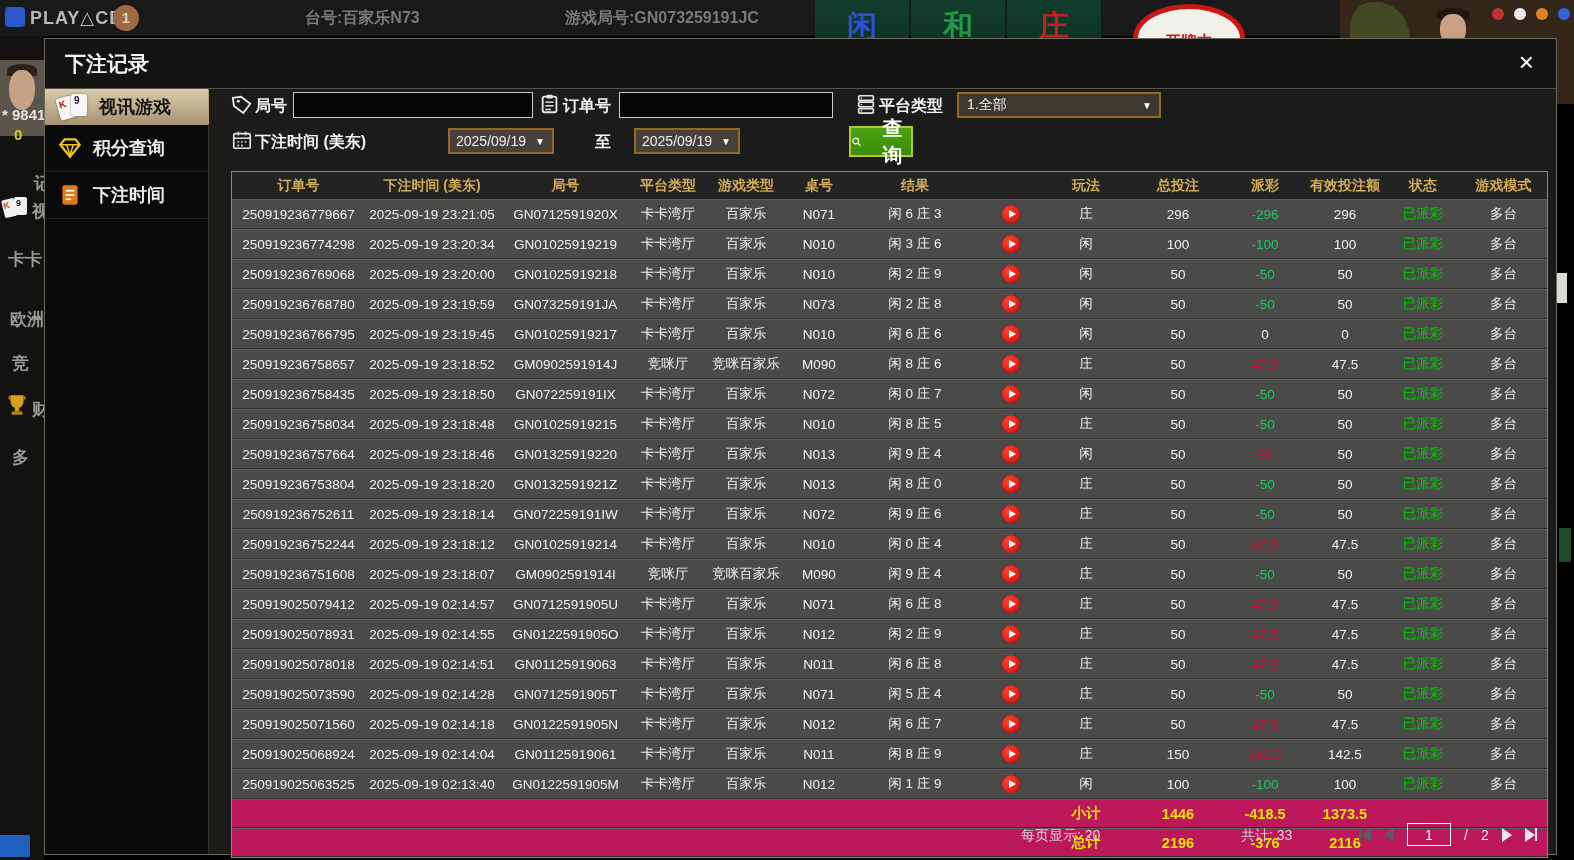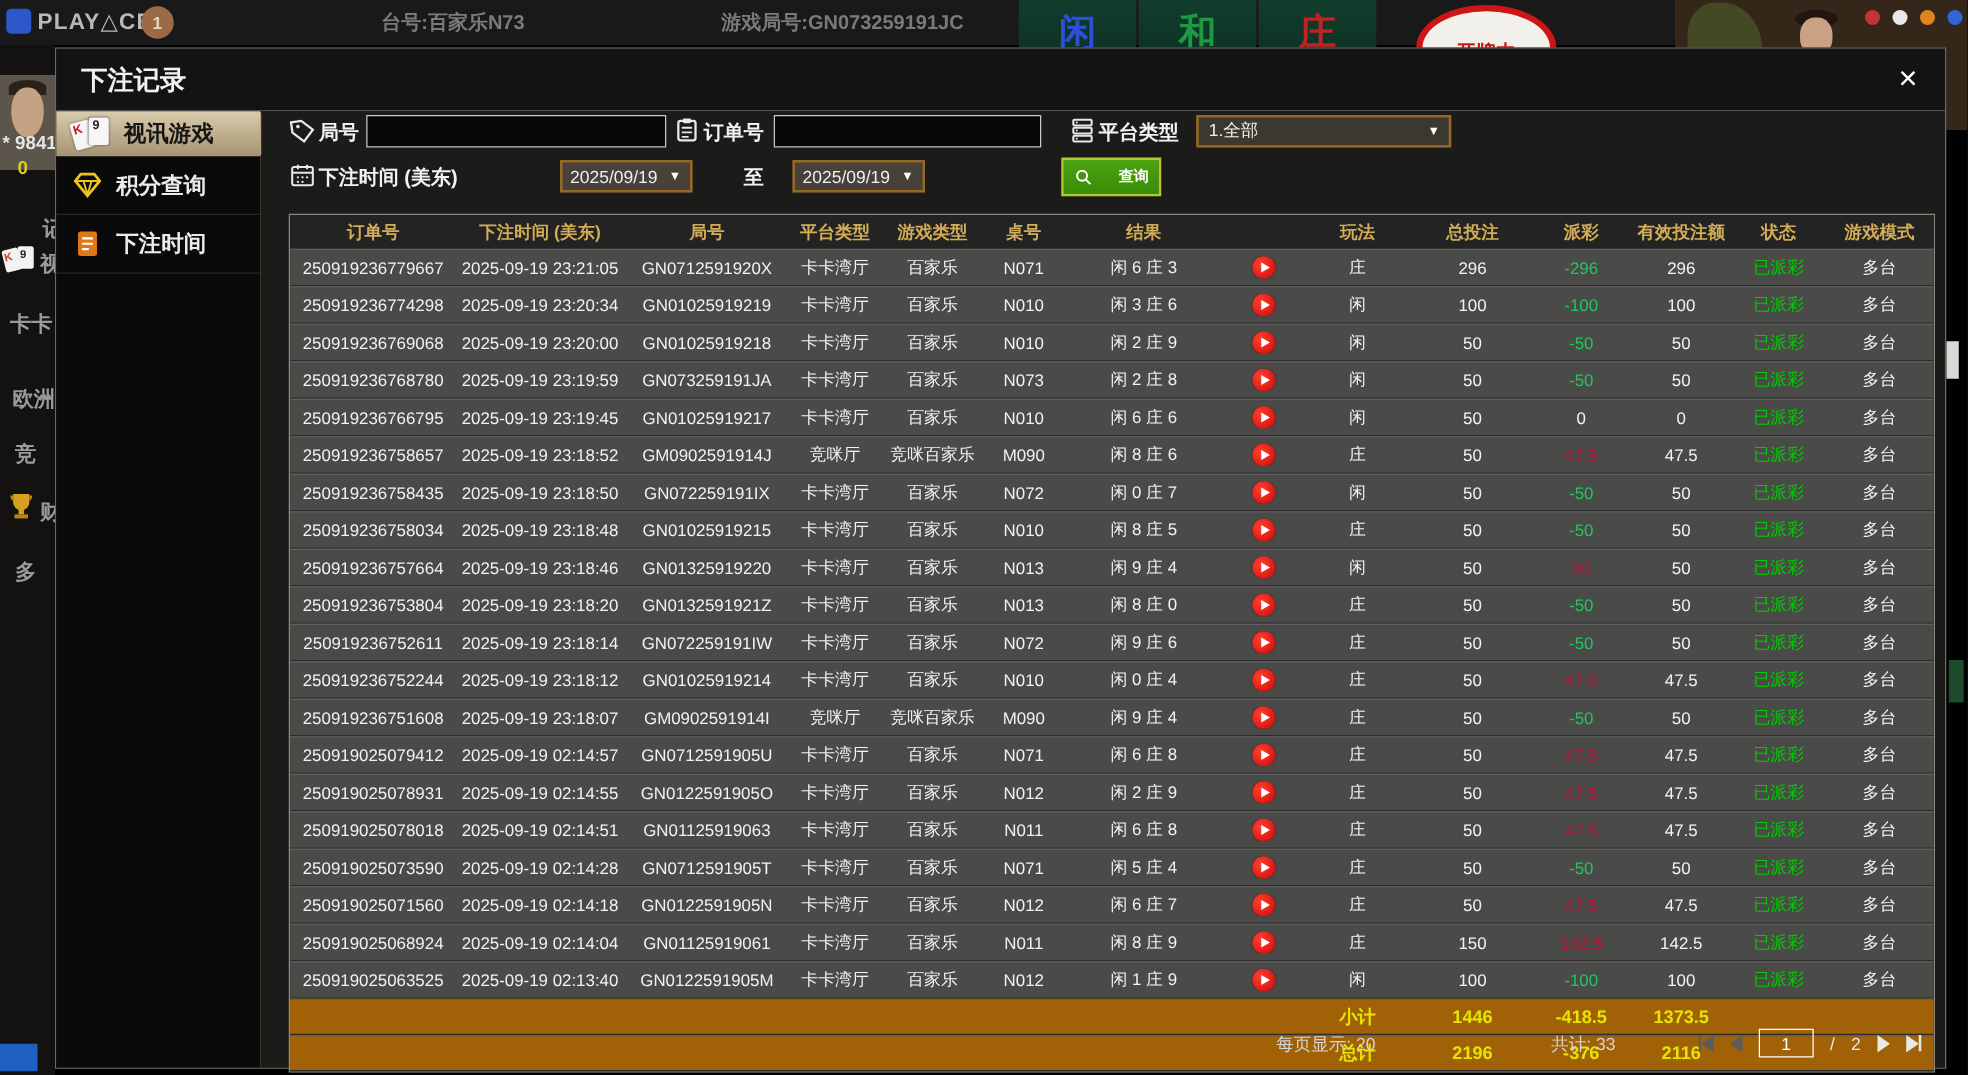--- a/index.html
+++ b/index.html
@@ -64,31 +64,31 @@
   .content{position:absolute;left:164px;top:50px;right:0;bottom:0;background:#1b1b19;}
   
   .f-ic{position:absolute;width:22px;height:22px;}
   .f-label{position:absolute;color:#f2f2f2;font-size:16px;font-weight:bold;}
   .f-input{position:absolute;height:26px;background:#060606;border:1px solid #c9c9c9;color:#eee;
            font-size:14px;padding:0 6px;box-sizing:border-box;}
   .f-select{position:absolute;height:26px;background:#3c3830;border:2px solid #956826;color:#f0f0f0;
             font-size:14px;display:flex;align-items:center;box-sizing:border-box;cursor:pointer;}
   .f-select .val{flex:1;padding-left:8px;}
   .f-select .arrow{padding-right:7px;font-size:10px;color:#fff;}
-  .query-btn{position:absolute;left:640px;top:37px;width:80px;height:31px;background:linear-gradient(#4ba310,#3a8c06);
-             border:2px solid #b5c832;color:#fff;font-size:12px;font-weight:bold;display:flex;
+  .query-btn{position:absolute;left:640px;top:37px;width:64px;height:31px;background:linear-gradient(#4ba310,#3a8c06);
+             border:2px solid #b5c832;color:#fff;font-size:20px;font-weight:bold;display:flex;
              align-items:center;justify-content:center;gap:20px;box-sizing:border-box;cursor:pointer;}
   
   .table{position:absolute;left:22px;top:82px;width:1315px;border:1px solid #8a887e;box-sizing:content-box;}
   .thead{display:flex;height:27px;background:#232323;align-items:center;}
   .th{color:#d2ac56;font-size:14px;font-weight:bold;text-align:center;}
   .tr{display:flex;height:28px;background:#4a4a48;border-top:1px solid #5f5f5d;border-bottom:1px solid #2c2c2c;
       align-items:center;}
   .td{color:#f2f2f2;font-size:13.5px;text-align:center;white-space:nowrap;overflow:hidden;}
-  .tr.sum{background:#a16207;height:27px;}
+  .tr.sum{background:#be185d;height:27px;}
   .tr.sum .td{color:#e4e400;font-weight:bold;font-size:14.5px;}
   .td.neg{color:#22c55e;} .td.pos{color:#c01535;} .td.zero{color:#f2f2f2;} .td.paid{color:#00cc00;}
   .c0{width:133px;} .c1{width:134px;} .c2{width:133px;} .c3{width:72px;} .c4{width:84px;}
   .c5{width:62px;} .c6{width:130px;} .c7{width:62px;} .c8{width:88px;} .c9{width:96px;}
   .c10{width:78px;} .c11{width:82px;} .c12{width:74px;} .c13{width:87px;}
   .play-btn{display:inline-flex;width:18px;height:18px;border-radius:50%;background:radial-gradient(circle at 35% 35%,#ff4030,#cc0808);
             align-items:center;justify-content:center;cursor:pointer;box-shadow:0 0 2px #800;}
   .play-tri{width:0;height:0;border-top:4px solid transparent;border-bottom:4px solid transparent;
             border-left:7px solid #fff;margin-left:2px;}
   
@@ -107,21 +107,21 @@
   svg{display:block;}
 </style>
 </head>
 <body>
 
 <div class="topbar">
   <div class="logo-sq"></div>
   <div class="logo-text">PLAY△CE</div>
   <div class="badge1">1</div>
   <div class="tb-label" style="left:305px;">台号:百家乐N73</div>
-  <div class="tb-label" style="left:565px;margin-left:12px;">游戏局号:GN073259191JC</div>
+  <div class="tb-label" style="left:565px;">游戏局号:GN073259191JC</div>
 </div>
 <div class="bets">
   <div class="bet b0">闲</div>
   <div class="bet b1">和</div>
   <div class="bet b2">庄</div>
 </div>
 <div class="deal-oval">
   <span>开牌中</span>
 </div>
 <div class="video">

